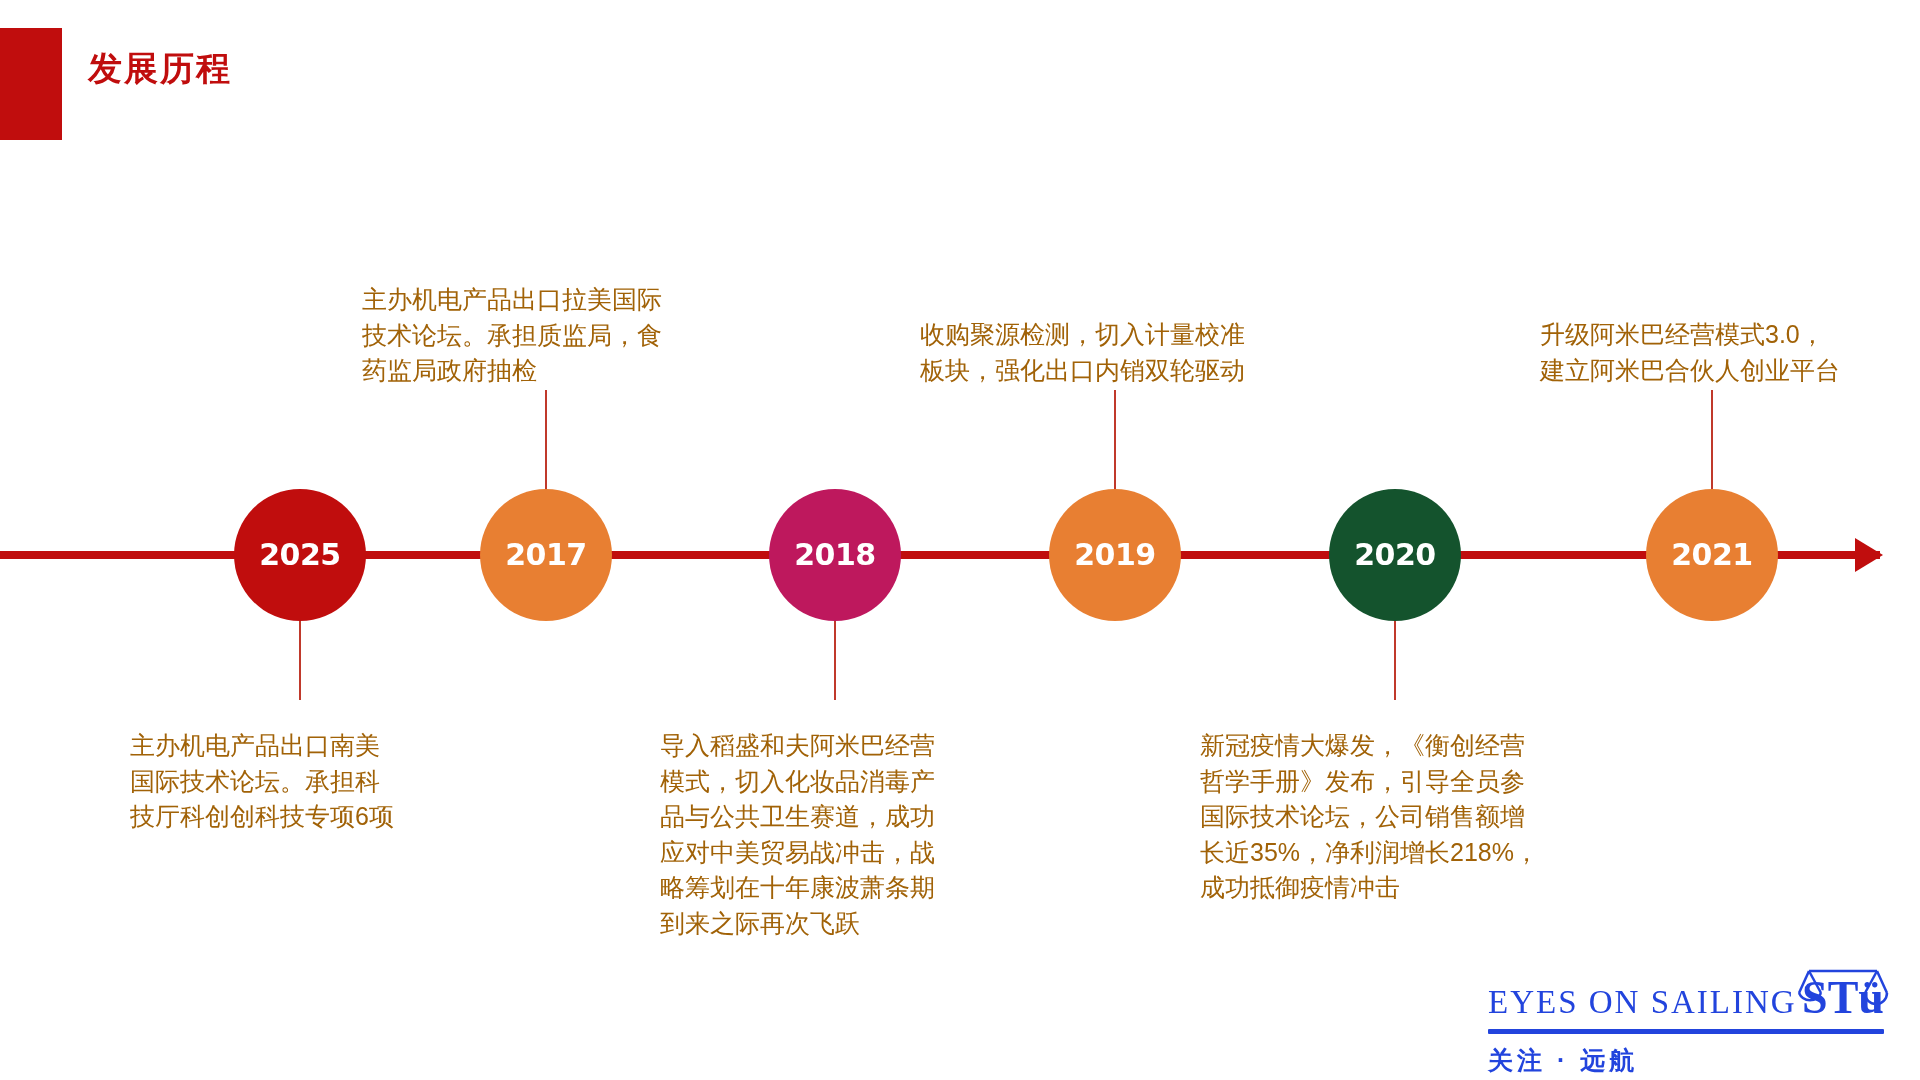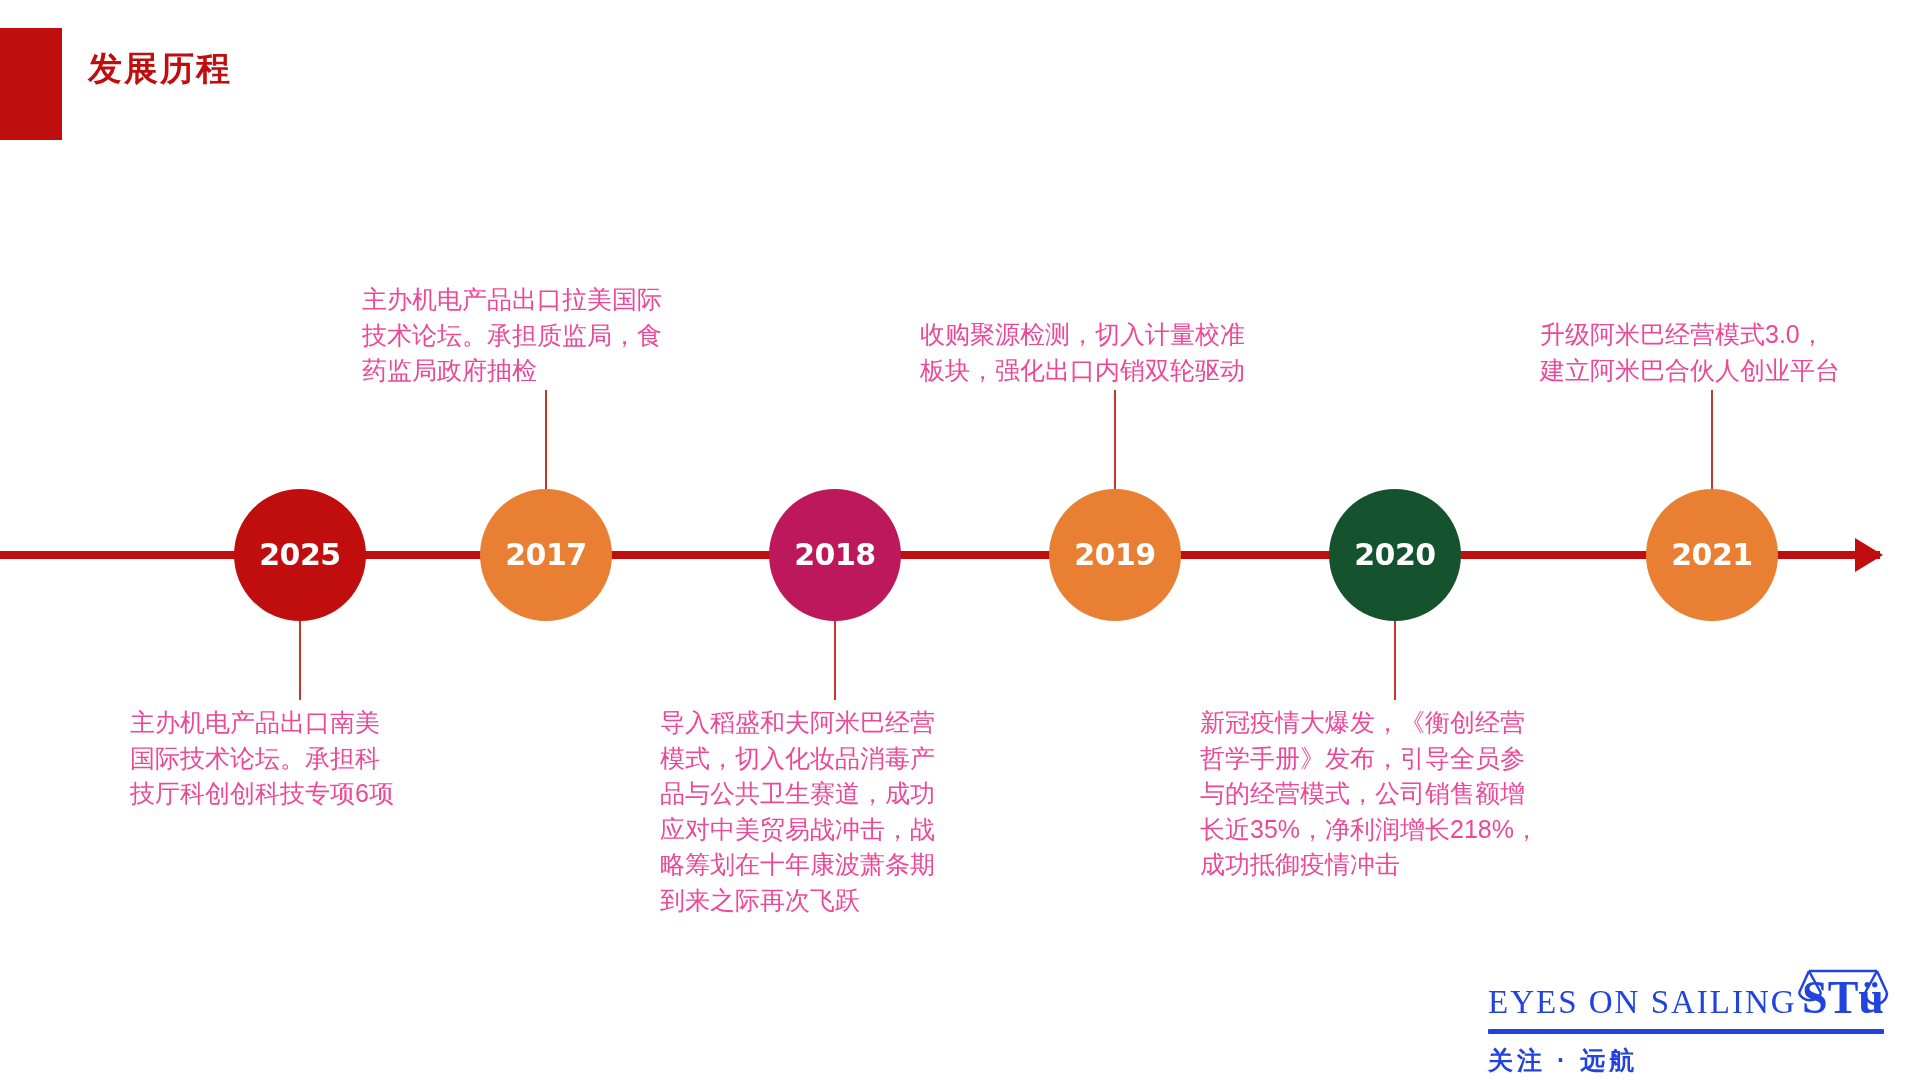--- a/index.html
+++ b/index.html
@@ -93,30 +93,31 @@
     background: #C0392B;
     left: -1px;
   }
   .connector.up   { top: 390px;  height: 100px; }
   .connector.down { top: 620px;  height: 80px; }
 
   .desc {
     position: absolute;
     font-size: 25px;
     line-height: 1.42;
-    color: #ec4899;
+    color: #a16207;
     font-family: "Liberation Sans", "DejaVu Sans", sans-serif;
     white-space: pre-line;
   }
   .desc.above {
     left: 0;
     transform: translate(0, -100%);
   }
   .desc.below {
     left: 0;
+    margin-top: 23px;
   }
 
   
   #logo-wrap {
     position: absolute;
     left: 1488px;
     top: 963px;
     width: 400px;
     height: 110px;
   }
@@ -202,21 +203,21 @@
       <div class="desc above" style="left: -195px; top: 388px; width: 400px;">收购聚源检测，切入计量校准
 板块，强化出口内销双轮驱动</div>
     </div>
     <div class="milestone" style="left: 1395px;">
       <div class="connector down" style="background: rgb(192, 57, 43);"></div>
       <div class="node-circle red" style="background: #14532d;">
         <span class="node-year">2020</span>
       </div>
       <div class="desc below" style="left: -195px; top: 705px; width: 390px;">新冠疫情大爆发，《衡创经营
 哲学手册》发布，引导全员参
-与的经营模式，公司销售额增
+国际技术论坛，公司销售额增
 长近35%，净利润增长218%，
 成功抵御疫情冲击</div>
     </div>
     <div class="milestone" style="left: 1712px;">
       <div class="connector up" style="background: rgb(192, 57, 43);"></div>
       <div class="node-circle orange" style="background: rgb(232, 127, 50);">
         <span class="node-year">2021</span>
       </div>
       <div class="desc above" style="left: -172px; top: 388px; width: 380px;">升级阿米巴经营模式3.0，
 建立阿米巴合伙人创业平台</div>

